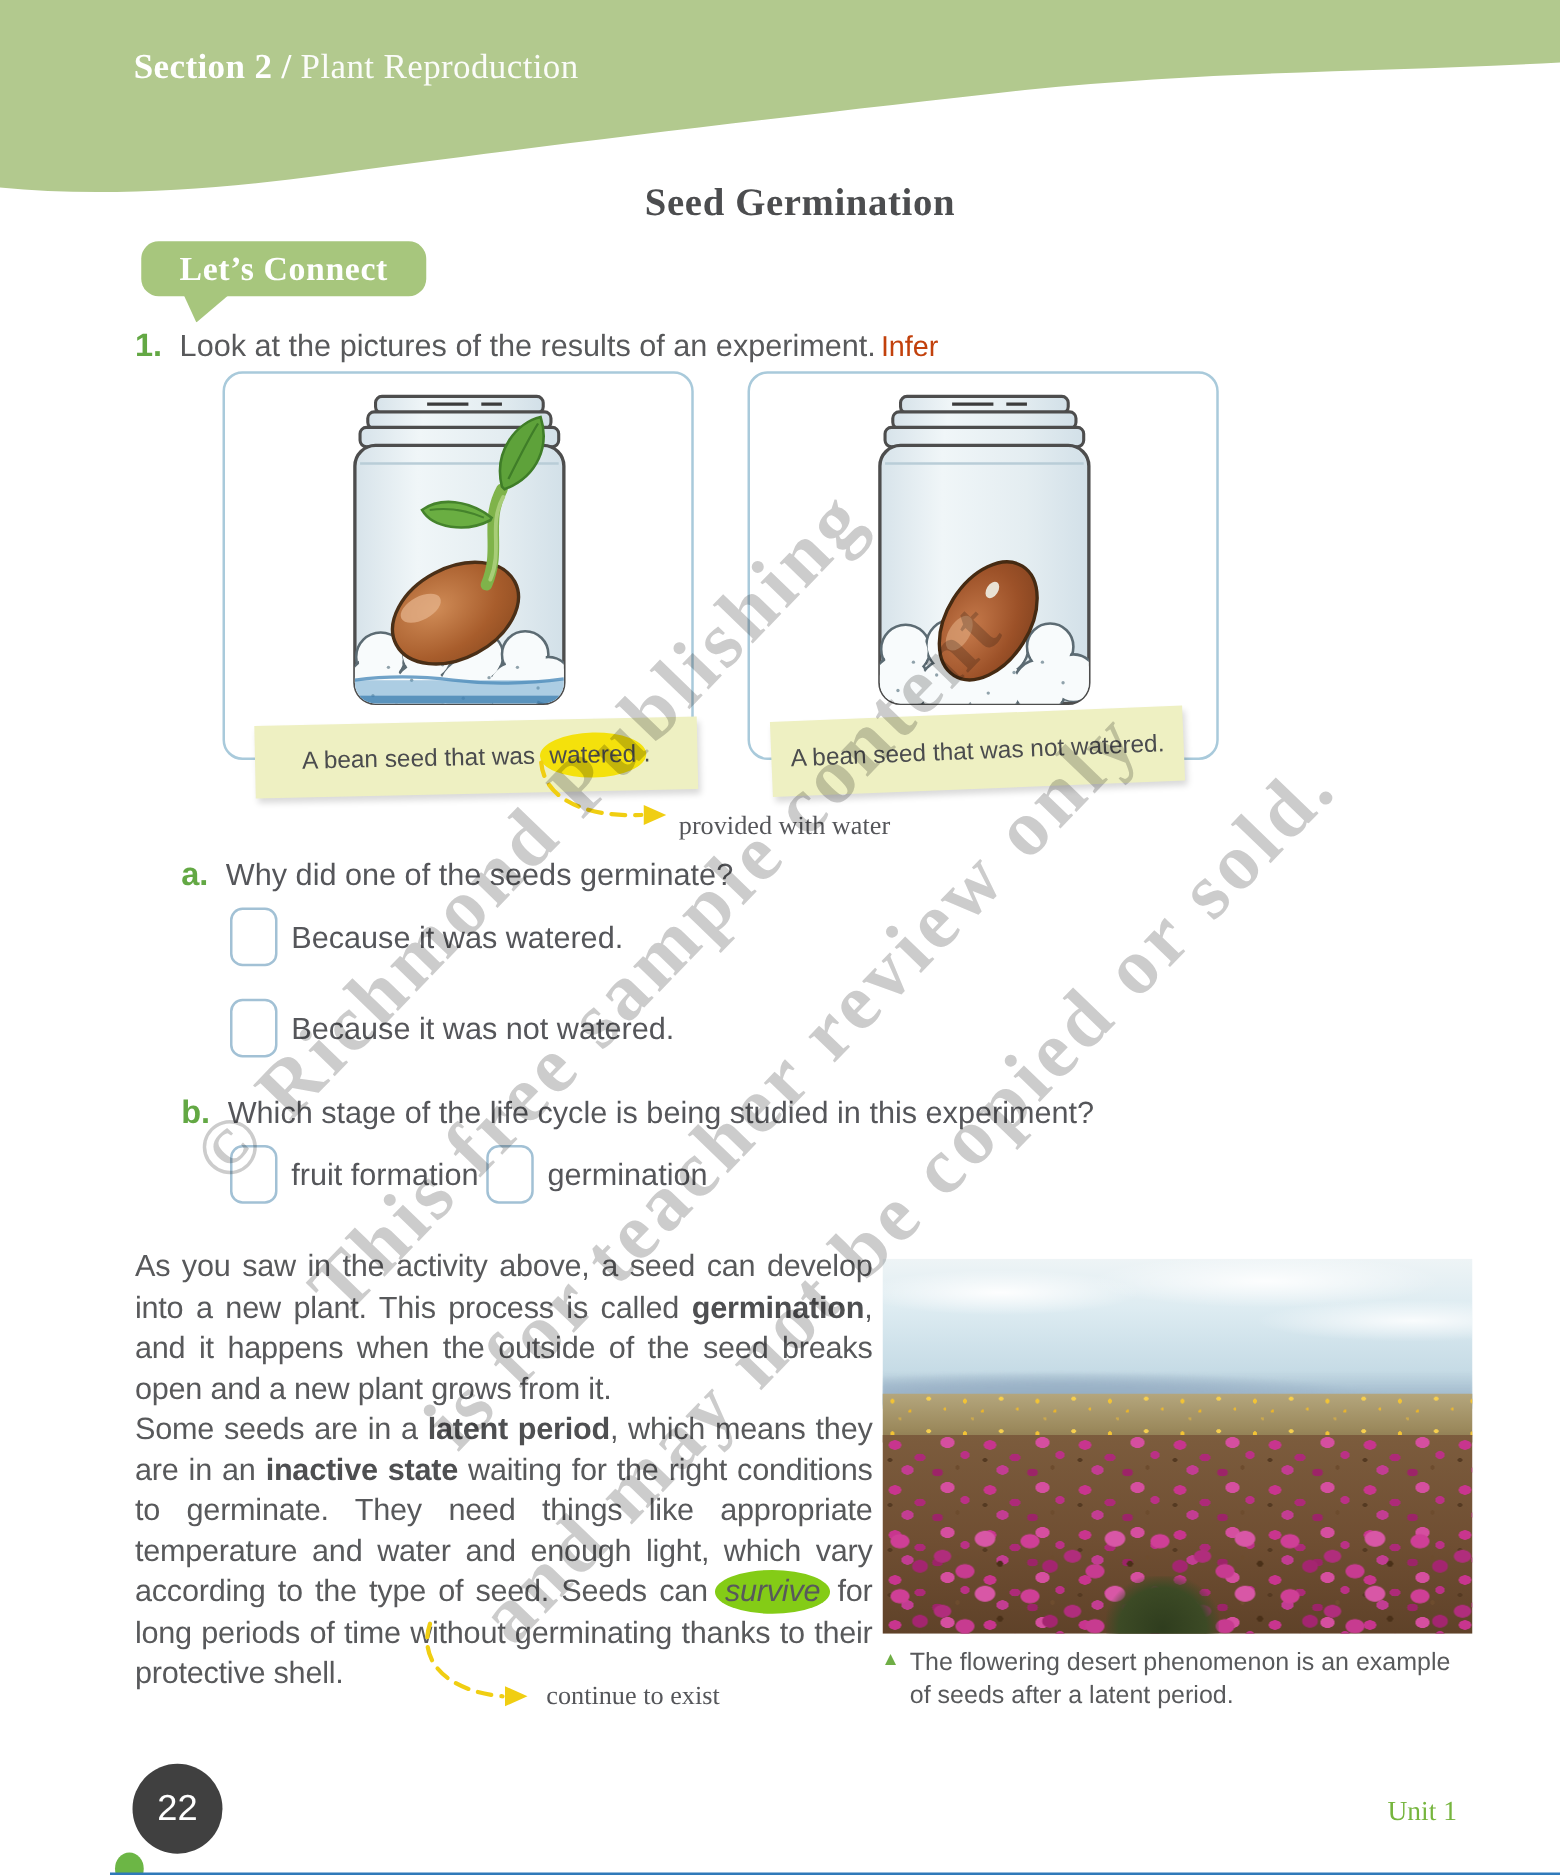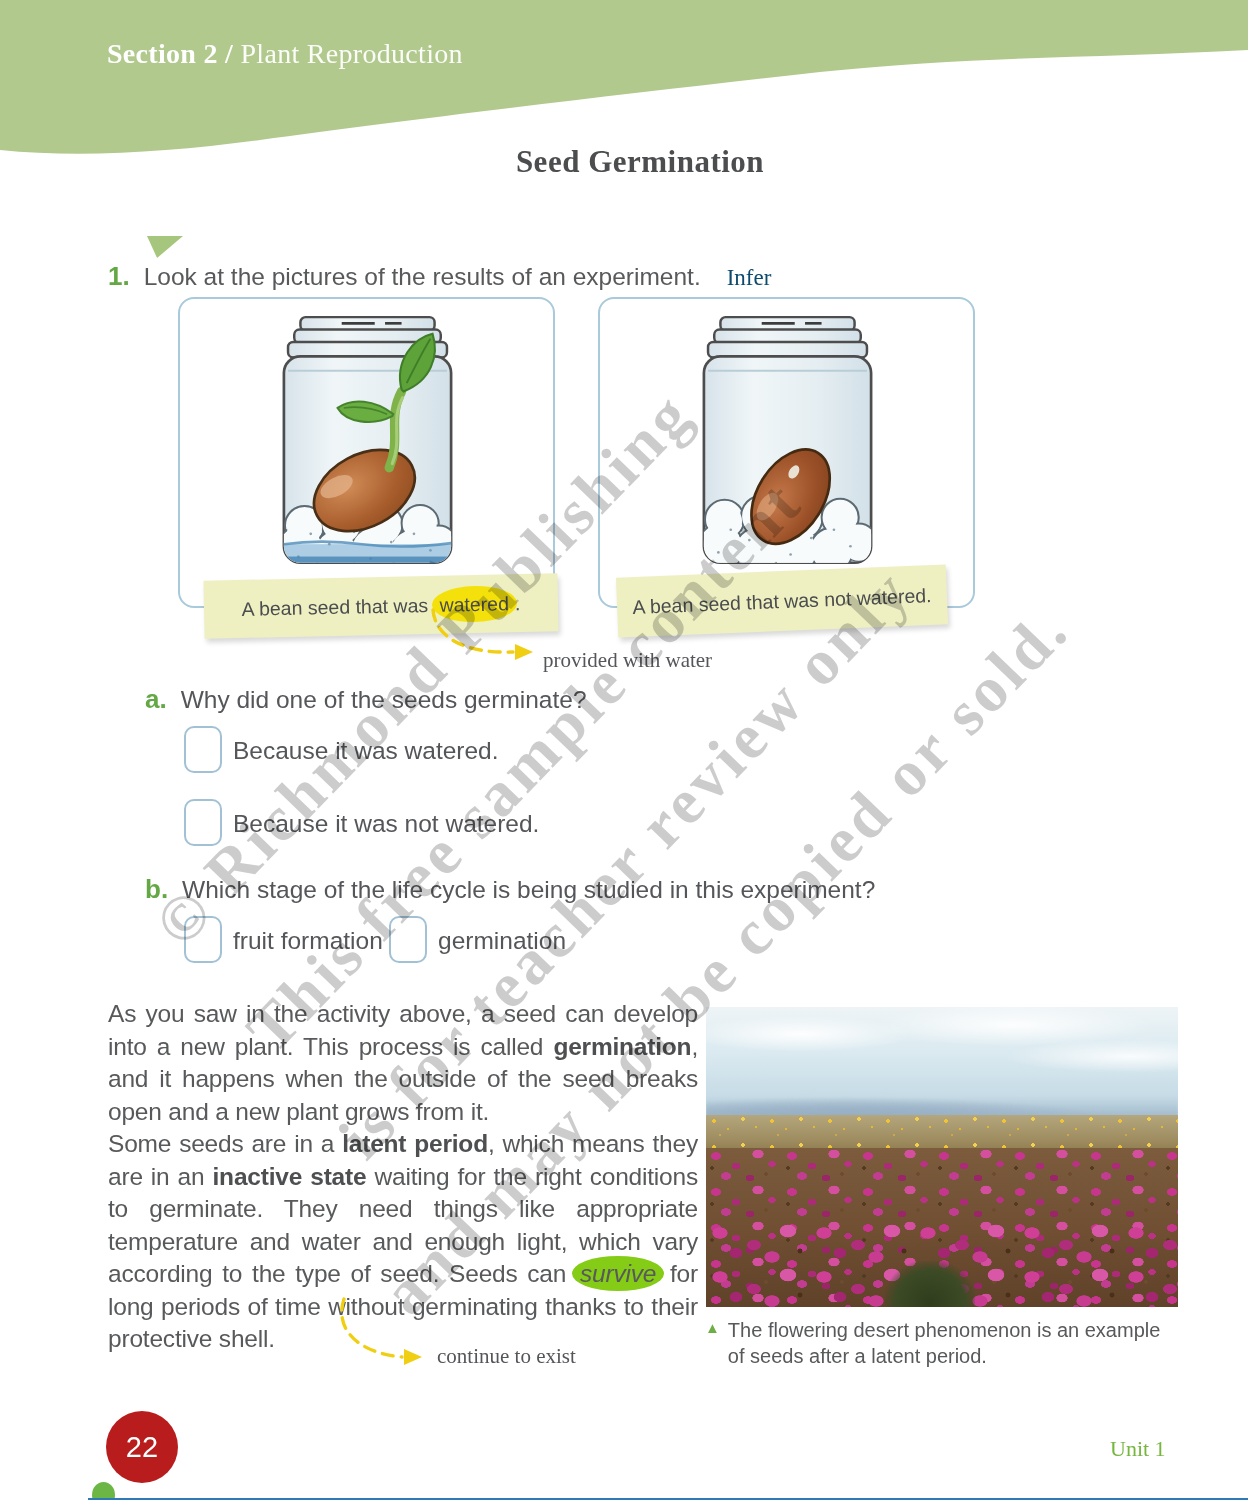--- a/index.html
+++ b/index.html
@@ -30,21 +30,21 @@
     font-size:27px; letter-spacing:.5px;
   }
   .badge-tail {
     position:absolute; top:236px; left:147px; width:36px; height:22px;
     background:#a7c67d; clip-path:polygon(0 0, 100% 0, 28% 100%);
   }
   
   .activity { position:absolute; top:261px; left:108px; font-size:24.5px; }
   .num-green { color:#63a844; font-weight:bold; font-size:26px; margin-right:14px; }
   .skill {
-    font-family:Liberation Serif, serif; color:#0c4a6e; font-size:23px; margin-left:26px;
+    font-family:Liberation Sans, sans-serif; color:#c2410c; font-size:23px; margin-left:4px;
   }
   
   .panel {
     position:absolute; width:377px; height:311px; border:2px solid #a9cadb;
     border-radius:16px; background:#fff;
   }
   .panel.left  { top:297px; left:178px; }
   .panel.right { top:297px; left:598px; }
   .jar { position:absolute; top:14px; left:55px; }
   
@@ -135,21 +135,21 @@
     background:radial-gradient(ellipse at 50% 80%, #2f3d1e 0%, #3c4a25 55%, rgba(60,74,37,0) 75%); }
   
   .caption { position:absolute; top:1317px; left:705px; width:462px;
     font-size:20px; line-height:26px; color:#58595b; }
   .caption .tri { color:#6fae45; font-size:15px; margin-right:8px; position:relative; top:-2px; }
   .caption .txt { display:inline; }
   .caption-block { display:flex; align-items:flex-start; }
   
   .page-circle {
     position:absolute; top:1411px; left:106px; width:72px; height:72px; border-radius:50%;
-    background:#b91c1c; color:#fff; font-size:29px; display:flex; align-items:center;
+    background:#404040; color:#fff; font-size:29px; display:flex; align-items:center;
     justify-content:center;
   }
   .page-dot { position:absolute; top:1482px; left:92px; width:23px; height:26px;
     border-radius:50%; background:#6cb645; }
   .unit { position:absolute; top:1436px; left:1110px; color:#76b53e;
     font-family:"Liberation Serif", serif; font-size:22px; }
   .bottom-line { position:absolute; bottom:0; left:88px; right:0; height:2px; background:#2f79b9; }
   
   .watermark {
     position:absolute; left:-225px; top:535px; width:1600px; text-align:center;
@@ -166,20 +166,21 @@
 
   <svg class="band-svg" viewBox="0 0 1248 175" preserveAspectRatio="none">
     <path d="M0,0 H1248 V50 C1100,58 980,56 820,72 C640,92 420,118 260,140 C170,152 80,158 0,150 Z" fill="#b2c98e"></path>
   </svg>
   <div class="section-head">
     <span class="bold">Section 2 /</span><span class="light"> Plant Reproduction</span>
   </div>
 
   <div class="page-title">Seed Germination</div>
 
+  <div class="badge">Let’s Connect</div>
   <div class="badge-tail"></div>
 
   <div class="activity">
     <span class="num-green">1.</span><span>Look at the pictures of the results of an experiment.</span><span class="skill">Infer</span>
   </div>
 
   <div class="panel left">
     <svg class="jar" width="265" height="258" viewBox="0 0 250 250">
       <defs>
         <linearGradient id="glass1" x1="0" y1="0" x2="1" y2="0">

